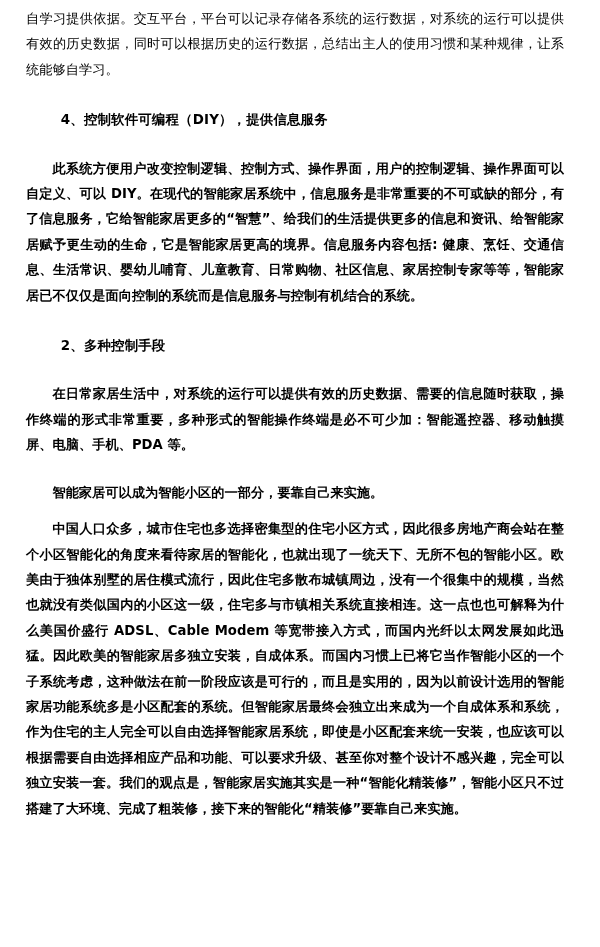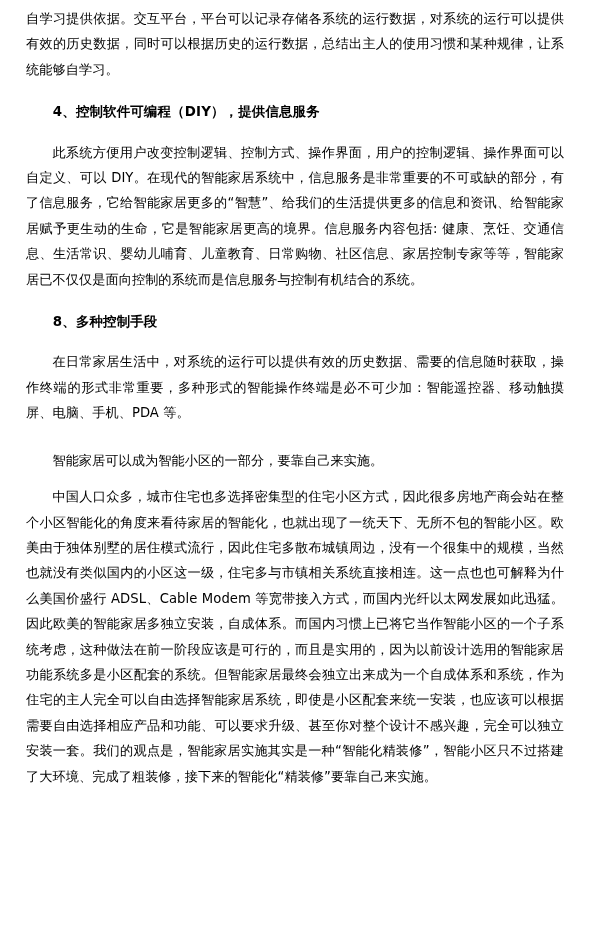--- a/index.html
+++ b/index.html
@@ -24,23 +24,24 @@
   p.body-text {
     margin: 0 10px 0 0;
     font-size: 13.2px;
     line-height: 25.4px;
     text-align: justify;
     text-justify: inter-ideograph;
     letter-spacing: 0.05px;
   }
   p.indent {
     text-indent: 2em;
+    font-weight: bold;
   }
   h2.heading {
-    margin: 0;
+    margin: 8px;
     font-size: 13.4px;
     line-height: 25.4px;
     font-weight: bold;
     text-indent: 2em;
     letter-spacing: 0.2px;
   }
   .gap-sm { height: 11px; }
   .gap-md { height: 15px; }
   .gap-lg { height: 17px; }
 </style>
@@ -54,21 +55,21 @@
   <div class="gap-lg"></div>
 
   <h2 class="heading">4、控制软件可编程（DIY），提供信息服务</h2>
 
   <div class="gap-md"></div>
 
   <p class="body-text indent">此系统方便用户改变控制逻辑、控制方式、操作界面，用户的控制逻辑、操作界面可以自定义、可以 DIY。在现代的智能家居系统中，信息服务是非常重要的不可或缺的部分，有了信息服务，它给智能家居更多的“智慧”、给我们的生活提供更多的信息和资讯、给智能家居赋予更生动的生命，它是智能家居更高的境界。信息服务内容包括: 健康、烹饪、交通信息、生活常识、婴幼儿哺育、儿童教育、日常购物、社区信息、家居控制专家等等，智能家居已不仅仅是面向控制的系统而是信息服务与控制有机结合的系统。</p>
 
   <div class="gap-lg"></div>
 
-  <h2 class="heading">8、多种控制手段</h2>
+  <h2 class="heading">2、多种控制手段</h2>
 
   <div class="gap-md"></div>
 
   <p class="body-text indent">在日常家居生活中，对系统的运行可以提供有效的历史数据、需要的信息随时获取，操作终端的形式非常重要，多种形式的智能操作终端是必不可少加：智能遥控器、移动触摸屏、电脑、手机、PDA 等。</p>
 
   <div class="gap-sm"></div>
 
 
   <div class="gap-sm"></div>
 

